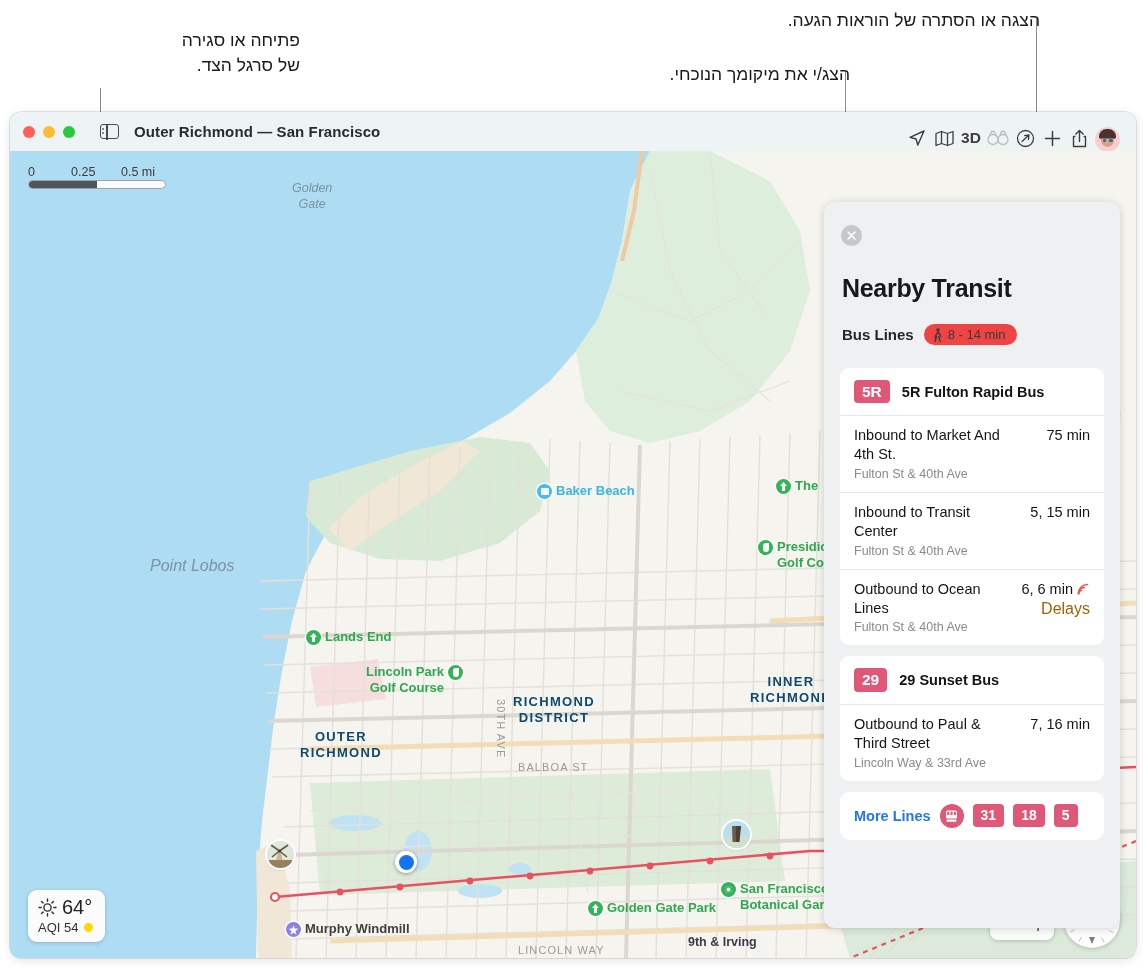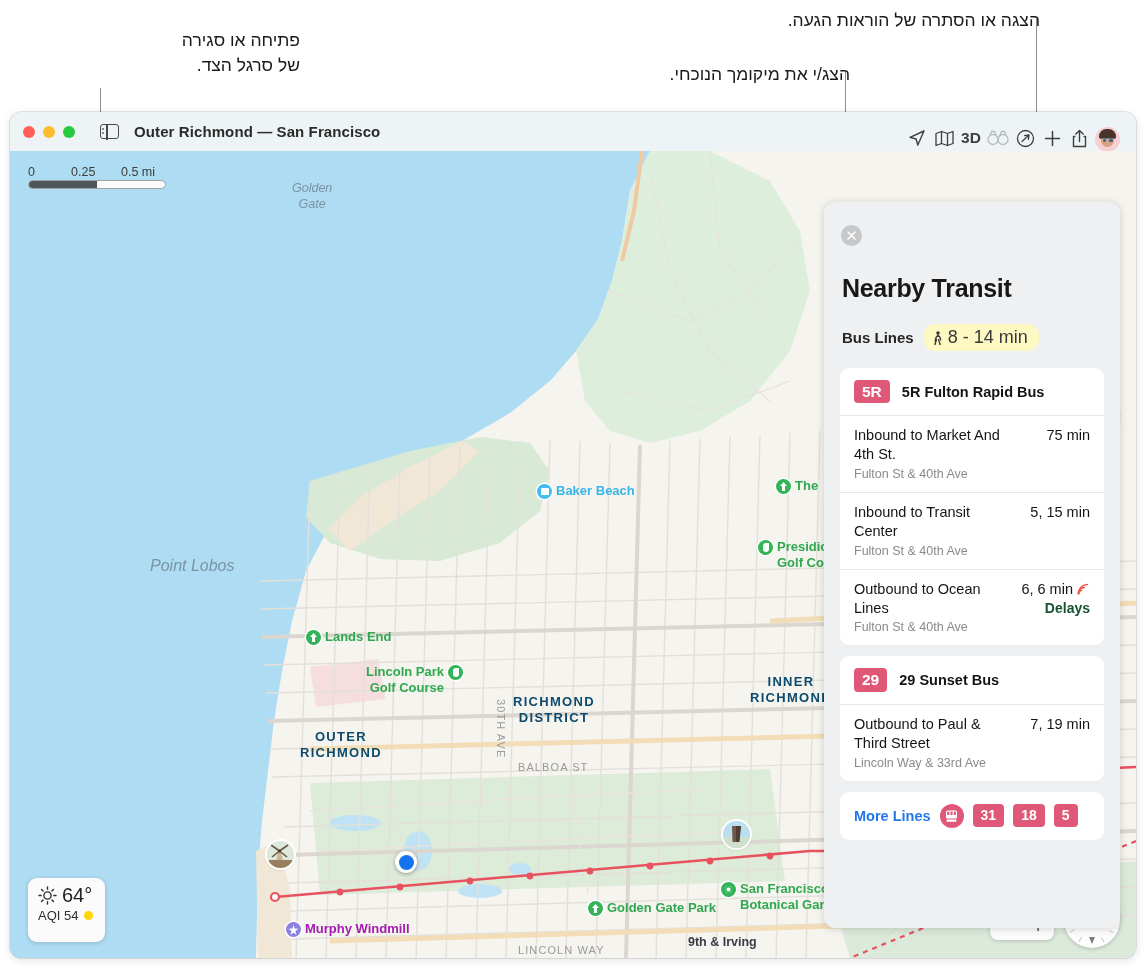--- a/index.html
+++ b/index.html
@@ -57,21 +57,21 @@
   .poi .pin:after{content:"";position:absolute;left:4px;top:3px;width:7px;height:9px;
                   background:#fff;clip-path:polygon(50% 0,100% 45%,72% 45%,72% 100%,28% 100%,28% 45%,0 45%);}
   .poi.beach{color:#3ab5e8;}
   .poi.beach .pin{background:#43bdf0;}
   .poi.beach .pin:after{clip-path:none;left:3.5px;top:4px;width:8px;height:7px;
                         border-radius:1px 1px 0 0;background:#fff;}
   .poi.golf .pin:after{clip-path:none;left:4.5px;top:3px;width:6px;height:9px;background:#fff;
                        border-radius:3px 0 3px 3px;}
   .poi.garden .pin:after{clip-path:none;left:4px;top:3.5px;width:7px;height:7px;border-radius:50%;
                          background:#fff;box-shadow:0 0 0 1.5px #34b458 inset;}
-  .poi.purple{color:#a21caf;text-align:right;}
+  .poi.purple{color:#404040;text-align:right;}
   .poi.purple .pin{background:#8b82e0;}
   .poi.purple .pin:after{clip-path:polygon(50% 0,61% 36%,100% 38%,69% 60%,80% 100%,50% 75%,20% 100%,31% 60%,0 38%,39% 36%);
                          left:2.5px;top:3px;width:10px;height:10px;background:#fff;}
   .nbhd{color:#0c4a6e;font-size:13px;font-weight:bold;letter-spacing:1.3px;text-align:center;line-height:1.25;}
   .street{color:#9a9a9a;font-size:11px;letter-spacing:1.1px;font-weight:500;}
   .stop-lbl{color:#3b3b48;font-size:12.5px;font-weight:bold;}
   .pt-lobos{color:#7a93a5;font-style:italic;font-size:16px;}
 
   .landmark{position:absolute;width:27px;height:27px;border-radius:50%;overflow:hidden;
             box-shadow:0 0 0 2px #fff,0 1px 3px rgba(0,0,0,.35);}
@@ -82,21 +82,21 @@
   
   .scalebar{position:absolute;left:18px;top:14px;}
   .scale-nums{position:relative;height:15px;color:#3c3c3c;font-size:12.5px;}
   .scale-nums span{position:absolute;}
   .scale-track{width:138px;height:9px;border-radius:5px;background:#fbfbfb;
                border:1px solid #9aa3a8;box-sizing:border-box;overflow:hidden;}
   .scale-fill{width:50%;height:100%;background:#4e565a;}
 
   
   .weather{position:absolute;left:18px;bottom:16px;background:#fbfbfb;border-radius:9px;
-           padding:6px 12px 19px 10px;box-shadow:0 1px 4px rgba(0,0,0,.18);}
+           padding:6px 12px 7px 10px;box-shadow:0 1px 4px rgba(0,0,0,.18);}
   .w-row1{display:flex;align-items:center;gap:5px;font-size:20px;color:#232323;}
   .w-row2{display:flex;align-items:center;gap:6px;font-size:13px;color:#2f2f2f;margin-top:1px;}
   .aqi-dot{width:9px;height:9px;border-radius:50%;background:#ffd60a;}
 
   
   .zoomctl{position:absolute;right:82px;bottom:18px;background:#fcfcfc;border-radius:8px;
            display:flex;align-items:center;box-shadow:0 1px 4px rgba(0,0,0,.2);}
   .zoomctl div{width:32px;height:28px;display:flex;align-items:center;justify-content:center;
                font-size:20px;color:#4b4b4b;}
   .compass{position:absolute;right:16px;bottom:10px;width:56px;height:56px;border-radius:50%;
@@ -116,38 +116,38 @@
   .transit{position:absolute;right:16px;top:51px;width:296px;height:726px;
            background:#eef0f2;border-radius:11px;box-shadow:0 1px 8px rgba(0,0,0,.17);
            overflow:hidden;}
   .close-btn{position:absolute;left:17px;top:23px;width:21px;height:21px;border-radius:50%;
              background:#c6c8ca;display:flex;align-items:center;justify-content:center;}
   .close-btn svg{display:block;}
   .tr-title{position:absolute;left:18px;top:72px;font-size:25px;font-weight:bold;color:#181818;
             letter-spacing:-.3px;}
   .tr-sub{position:absolute;left:18px;top:122px;display:flex;align-items:center;gap:10px;}
   .tr-sub .lbl{font-size:15px;font-weight:bold;color:#262626;}
-  .walk-chip{display:flex;align-items:center;gap:5px;background:#fef9c3;border-radius:11px;
-             padding:3px 11px 3px 8px;font-size:18px;color:#3a3a3a;}
+  .walk-chip{display:flex;align-items:center;gap:5px;background:#ef4444;border-radius:11px;
+             padding:3px 11px 3px 8px;font-size:13px;color:#3a3a3a;}
   .walk-chip svg{display:block;}
 
   .tr-list{position:absolute;left:16px;top:166px;width:264px;}
   .card{background:#fff;border-radius:9px;margin-bottom:11px;overflow:hidden;}
   .card-head{display:flex;align-items:center;gap:12px;padding:12px 14px;}
   .badge{background:#e05878;color:#fff;font-size:15.5px;font-weight:bold;border-radius:4px;
          padding:2px 8px;line-height:1.25;}
   .card-head .nm{font-size:14.5px;font-weight:bold;color:#141414;}
   .row{padding:10px 14px 11px;border-top:0.8px solid #e8e8e8;display:flex;gap:23px;}
   .row .left{flex:1;min-width:0;}
   .row .dest{font-size:14.5px;color:#151515;line-height:1.3;}
   .row .stop{font-size:12.5px;color:#8a8a8a;margin-top:3px;}
   .row .right{text-align:right;flex:0 0 auto;padding-top:1px;}
   .row .eta{font-size:14.5px;color:#151515;white-space:nowrap;display:flex;align-items:center;
             justify-content:flex-end;gap:4px;}
-  .row .delay{font-size:14px;color:#14532d;margin-top:3px;font-weight:bold;}
+  .row .delay{font-size:16px;color:#a16207;margin-top:3px;}
   .more{background:#fff;border-radius:9px;padding:12px 14px;display:flex;align-items:center;gap:9px;}
   .more .lnk{font-size:14.5px;font-weight:bold;color:#2377e8;}
   .bus-circle{width:24px;height:24px;border-radius:50%;background:#e05878;position:relative;
               display:flex;align-items:center;justify-content:center;}
   .mini{background:#e05878;color:#fff;font-size:14px;font-weight:bold;border-radius:4px;
         padding:2px 8px;line-height:1.3;}
 </style>
 </head>
 <body>
 
@@ -555,21 +555,21 @@
             <span class="badge">29</span>
             <span class="nm">29 Sunset Bus</span>
           </div>
           <div class="row">
             <div class="left">
               <div class="dest">Outbound to Paul &amp; Third Street</div>
               <div class="stop">Lincoln Way &amp; 33rd Ave</div>
             </div>
             <div class="right">
               <div class="eta">
-                  <span>7, 19 min</span>
+                  <span>7, 16 min</span>
                 </div>
             </div>
           </div>
         </div>
 
         <div class="more">
           <span class="lnk">More Lines</span>
           <span class="bus-circle">
             <svg width="15" height="14" viewBox="0 0 15 14">
                 <rect x="2" y="1.5" width="11" height="8" rx="1.5" fill="#fff"></rect>

